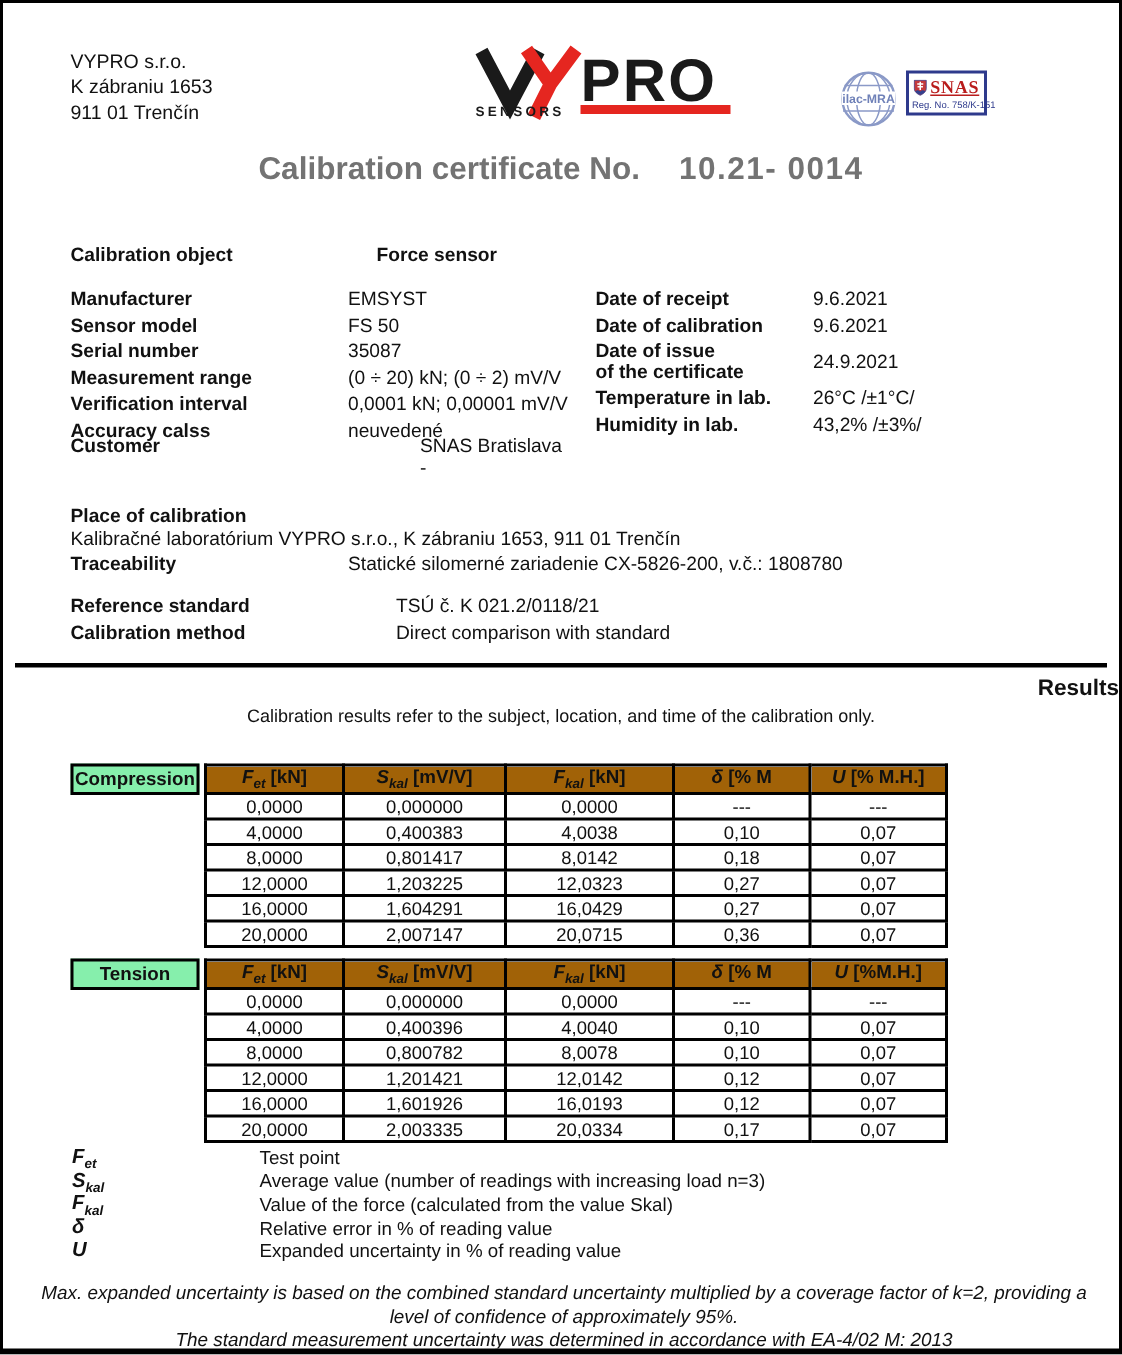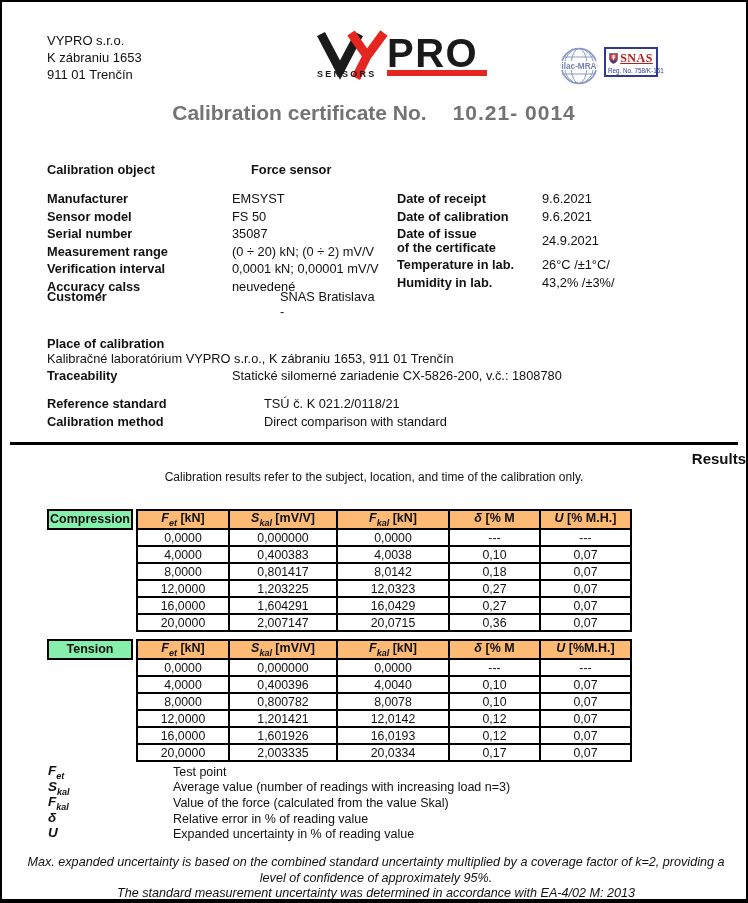--- a/index.html
+++ b/index.html
@@ -51,21 +51,21 @@
   .results-note{position:absolute; top:468px; left:0; width:100%; text-align:center; font-size:12px;}
   
   .tblwrap{position:absolute; left:45px; display:flex; align-items:flex-start;}
   .tbl-compression{top:507px;}
   .tbl-tension{top:637px;}
   .side-label{width:86px; height:21px; box-sizing:border-box; border:2px solid #000;
               background:#86efac; font-weight:bold; font-size:12.5px; text-align:center;
               line-height:16px; margin-right:3px;}
   table.cal{border-collapse:collapse; table-layout:fixed;}
   table.cal th, table.cal td{border:2px solid #000; text-align:center; overflow:hidden;}
-  table.cal th{background:#fdba74; height:17px; font-size:12.5px; padding:0 2px;}
+  table.cal th{background:#a16207; height:17px; font-size:12.5px; padding:0 2px;}
   table.cal td{height:15px; font-size:12.3px; padding:0 2px;}
   .th-sym{font-style:italic; font-weight:bold;}
   th sub{font-style:italic; font-size:9px; font-weight:bold;}
   .th-unit{font-weight:bold;}
   th.col-delta{text-align:right; padding-right:1px;}
   
   .legend{position:absolute; left:46px; top:762px; font-size:12.5px;}
   .leg-row{display:flex; height:15.6px; align-items:center;}
   .leg-sym{width:125px; font-weight:bold; font-style:italic; font-size:13.5px;}
   .leg-sym sub{font-size:9px;}

